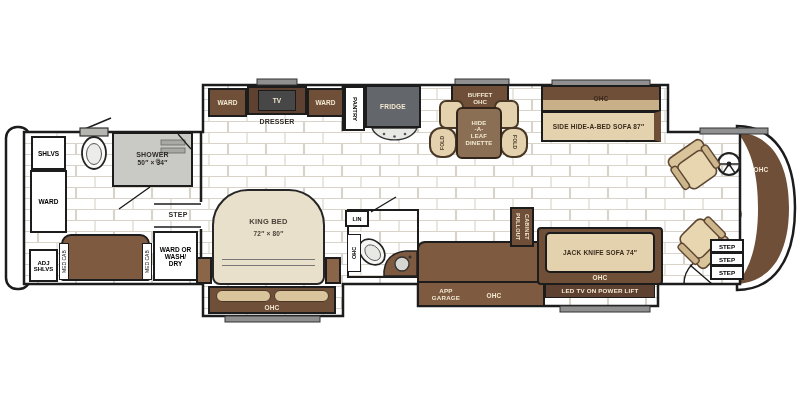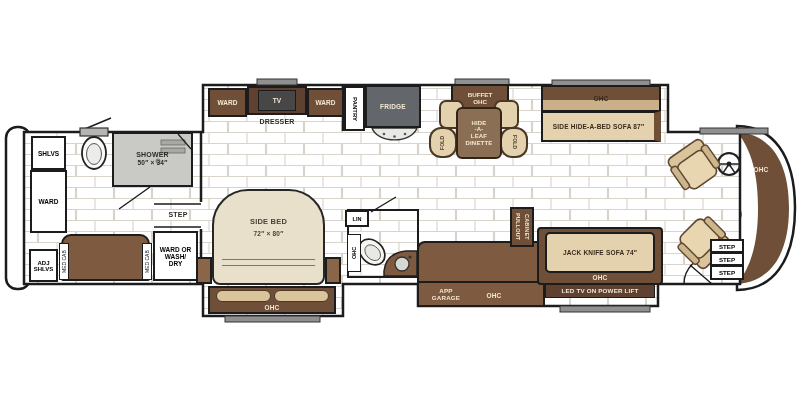--- a/index.html
+++ b/index.html
@@ -167,21 +167,21 @@
        border:2px solid #1c1c1c;box-sizing:border-box;"></div>
   <div class="lbl cream fs65" style="left:258px;top:90px;width:38px;height:21px;background:#474747;
        border:1px solid #1b1b1b;">TV</div>
 
   <div class="box dbrown cream fs65 bold" style="left:307px;top:88px;width:37px;height:29px;">WARD</div>
 
   <div class="lbl fs7" style="left:249px;top:116px;width:56px;height:12px;">DRESSER</div>
 
   <div style="position:absolute;left:212px;top:189px;width:113px;height:96px;background:#e9e0cb;
        border:2px solid #262626;border-radius:36px 36px 8px 8px;box-sizing:border-box;">
-    <div class="lbl fs75" style="left:0;top:26px;width:109px;height:11px;color:#4a4238;">SIDE BED</div>
+    <div class="lbl fs75" style="left:0;top:26px;width:109px;height:11px;color:#4a4238;">KING BED</div>
     <div class="lbl fs65" style="left:0;top:38px;width:109px;height:10px;color:#4a4238;">72″ × 80″</div>
     <div style="position:absolute;left:8px;top:68px;width:93px;height:5px;border-top:1px solid #777;
          border-bottom:1px solid #777;"></div>
   </div>
   <div style="position:absolute;left:196px;top:257px;width:16px;height:27px;background:#8a6548;
        border:2px solid #1c1c1c;box-sizing:border-box;"></div>
   <div style="position:absolute;left:325px;top:257px;width:16px;height:27px;background:#8a6548;
        border:2px solid #1c1c1c;box-sizing:border-box;"></div>
 
   <div class="dbrown" style="position:absolute;left:208px;top:286px;width:128px;height:28px;

